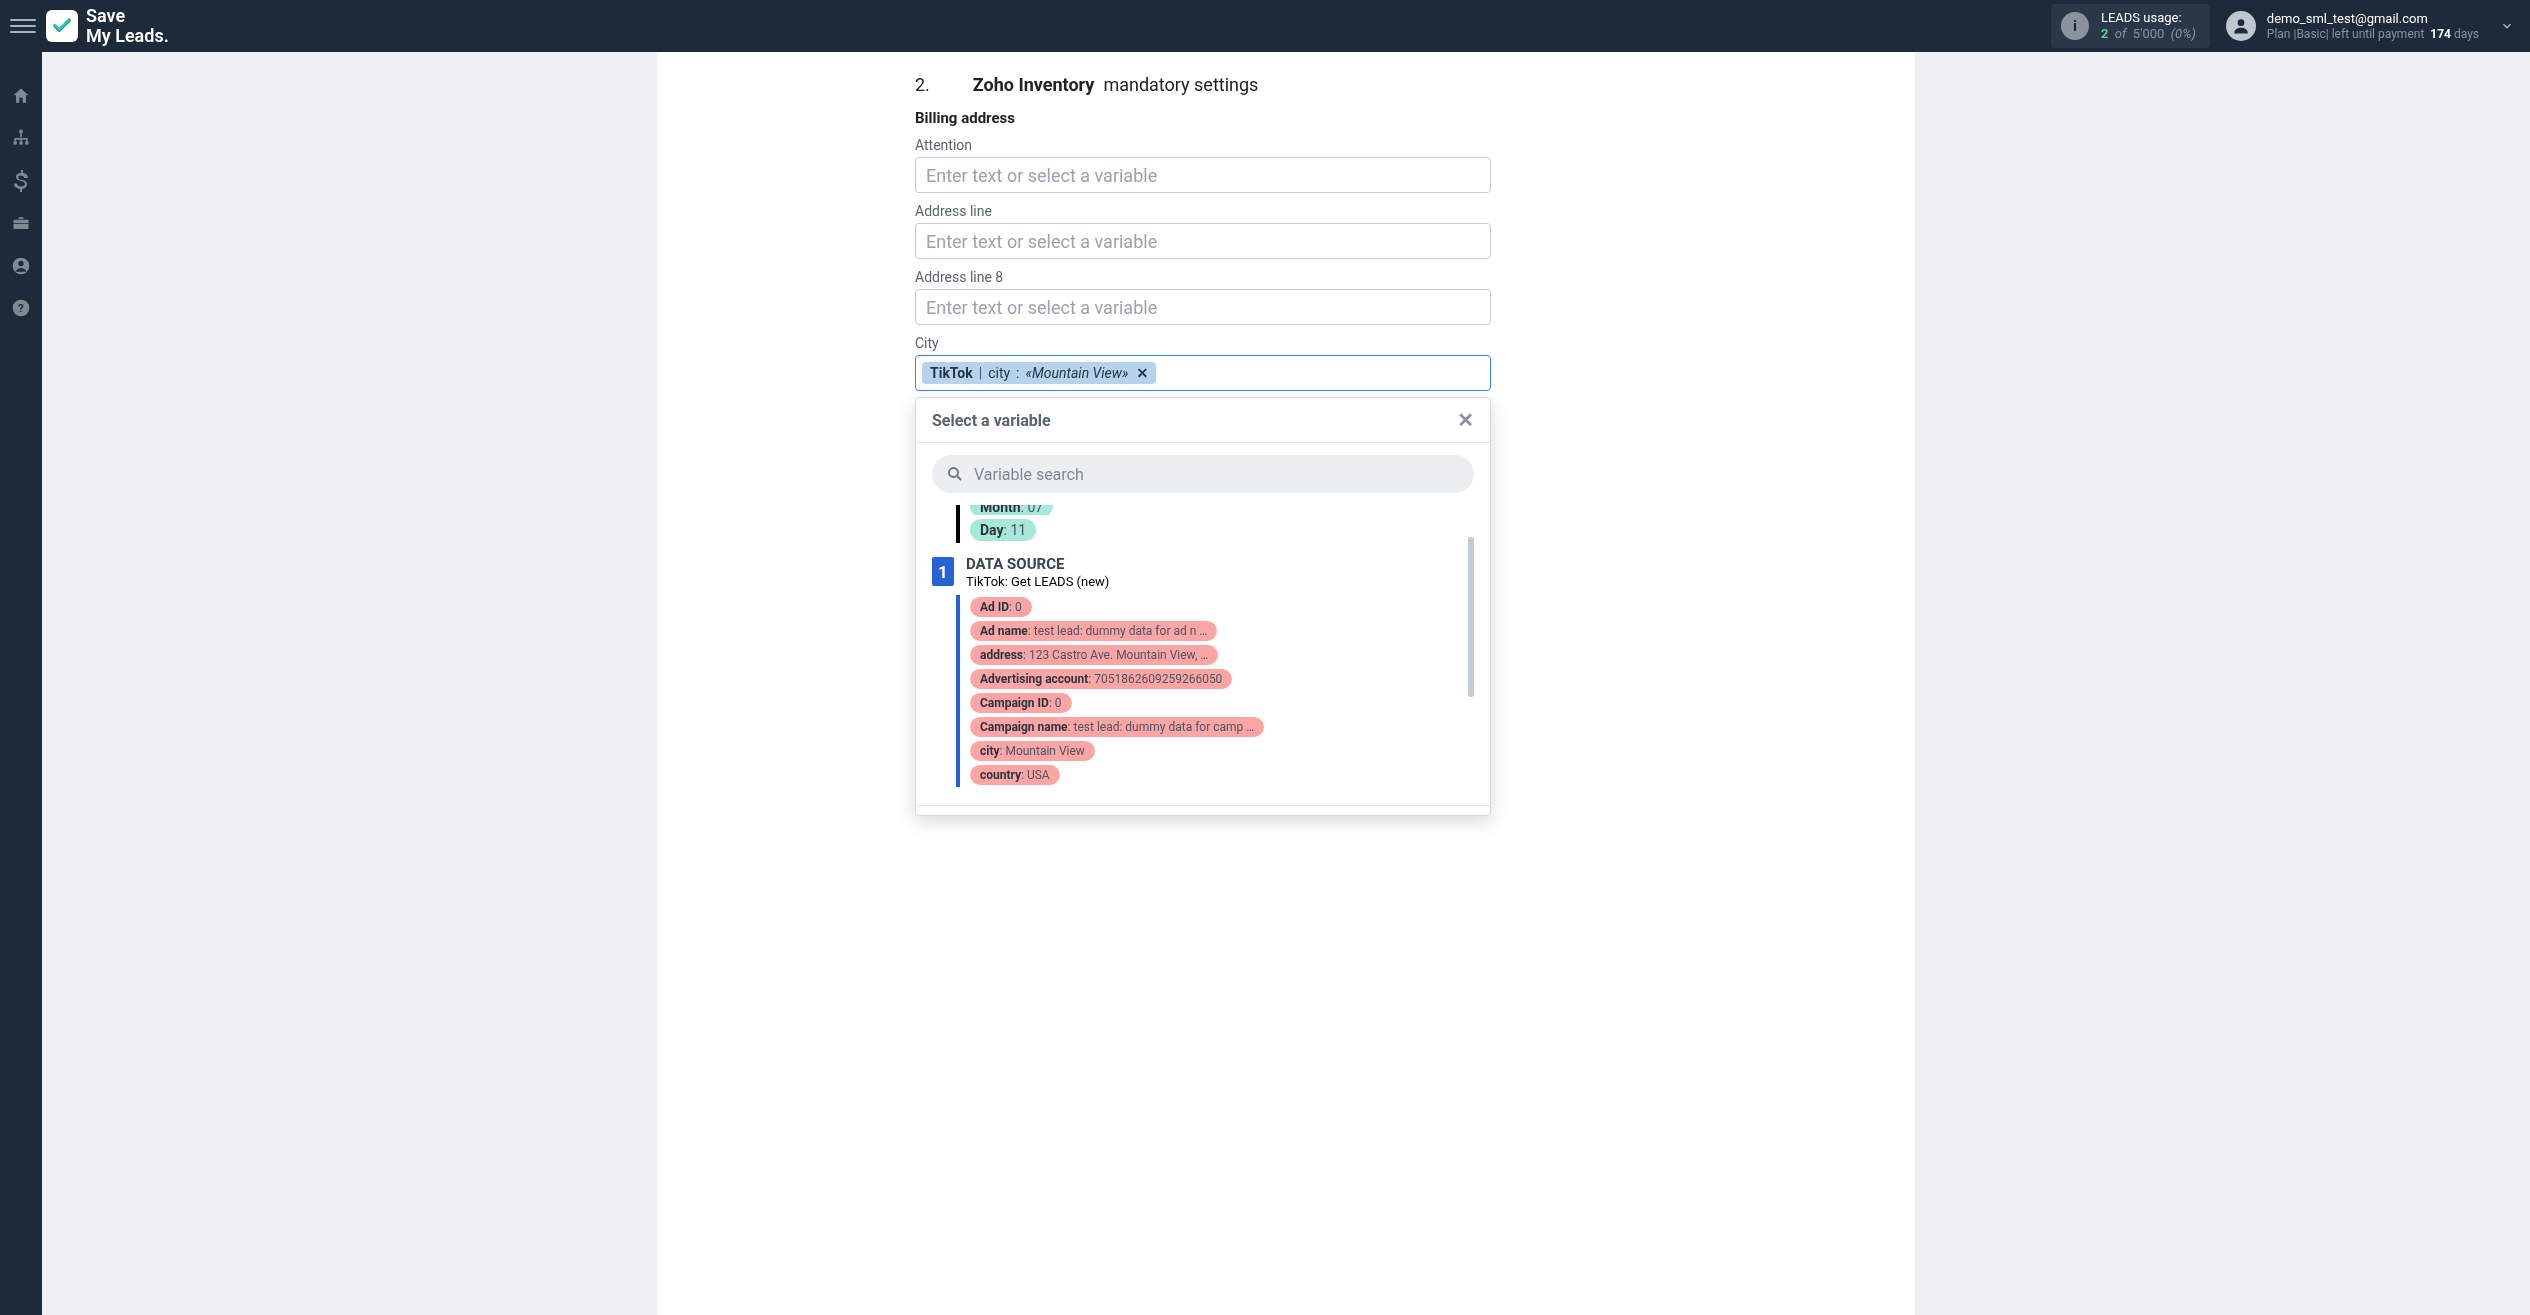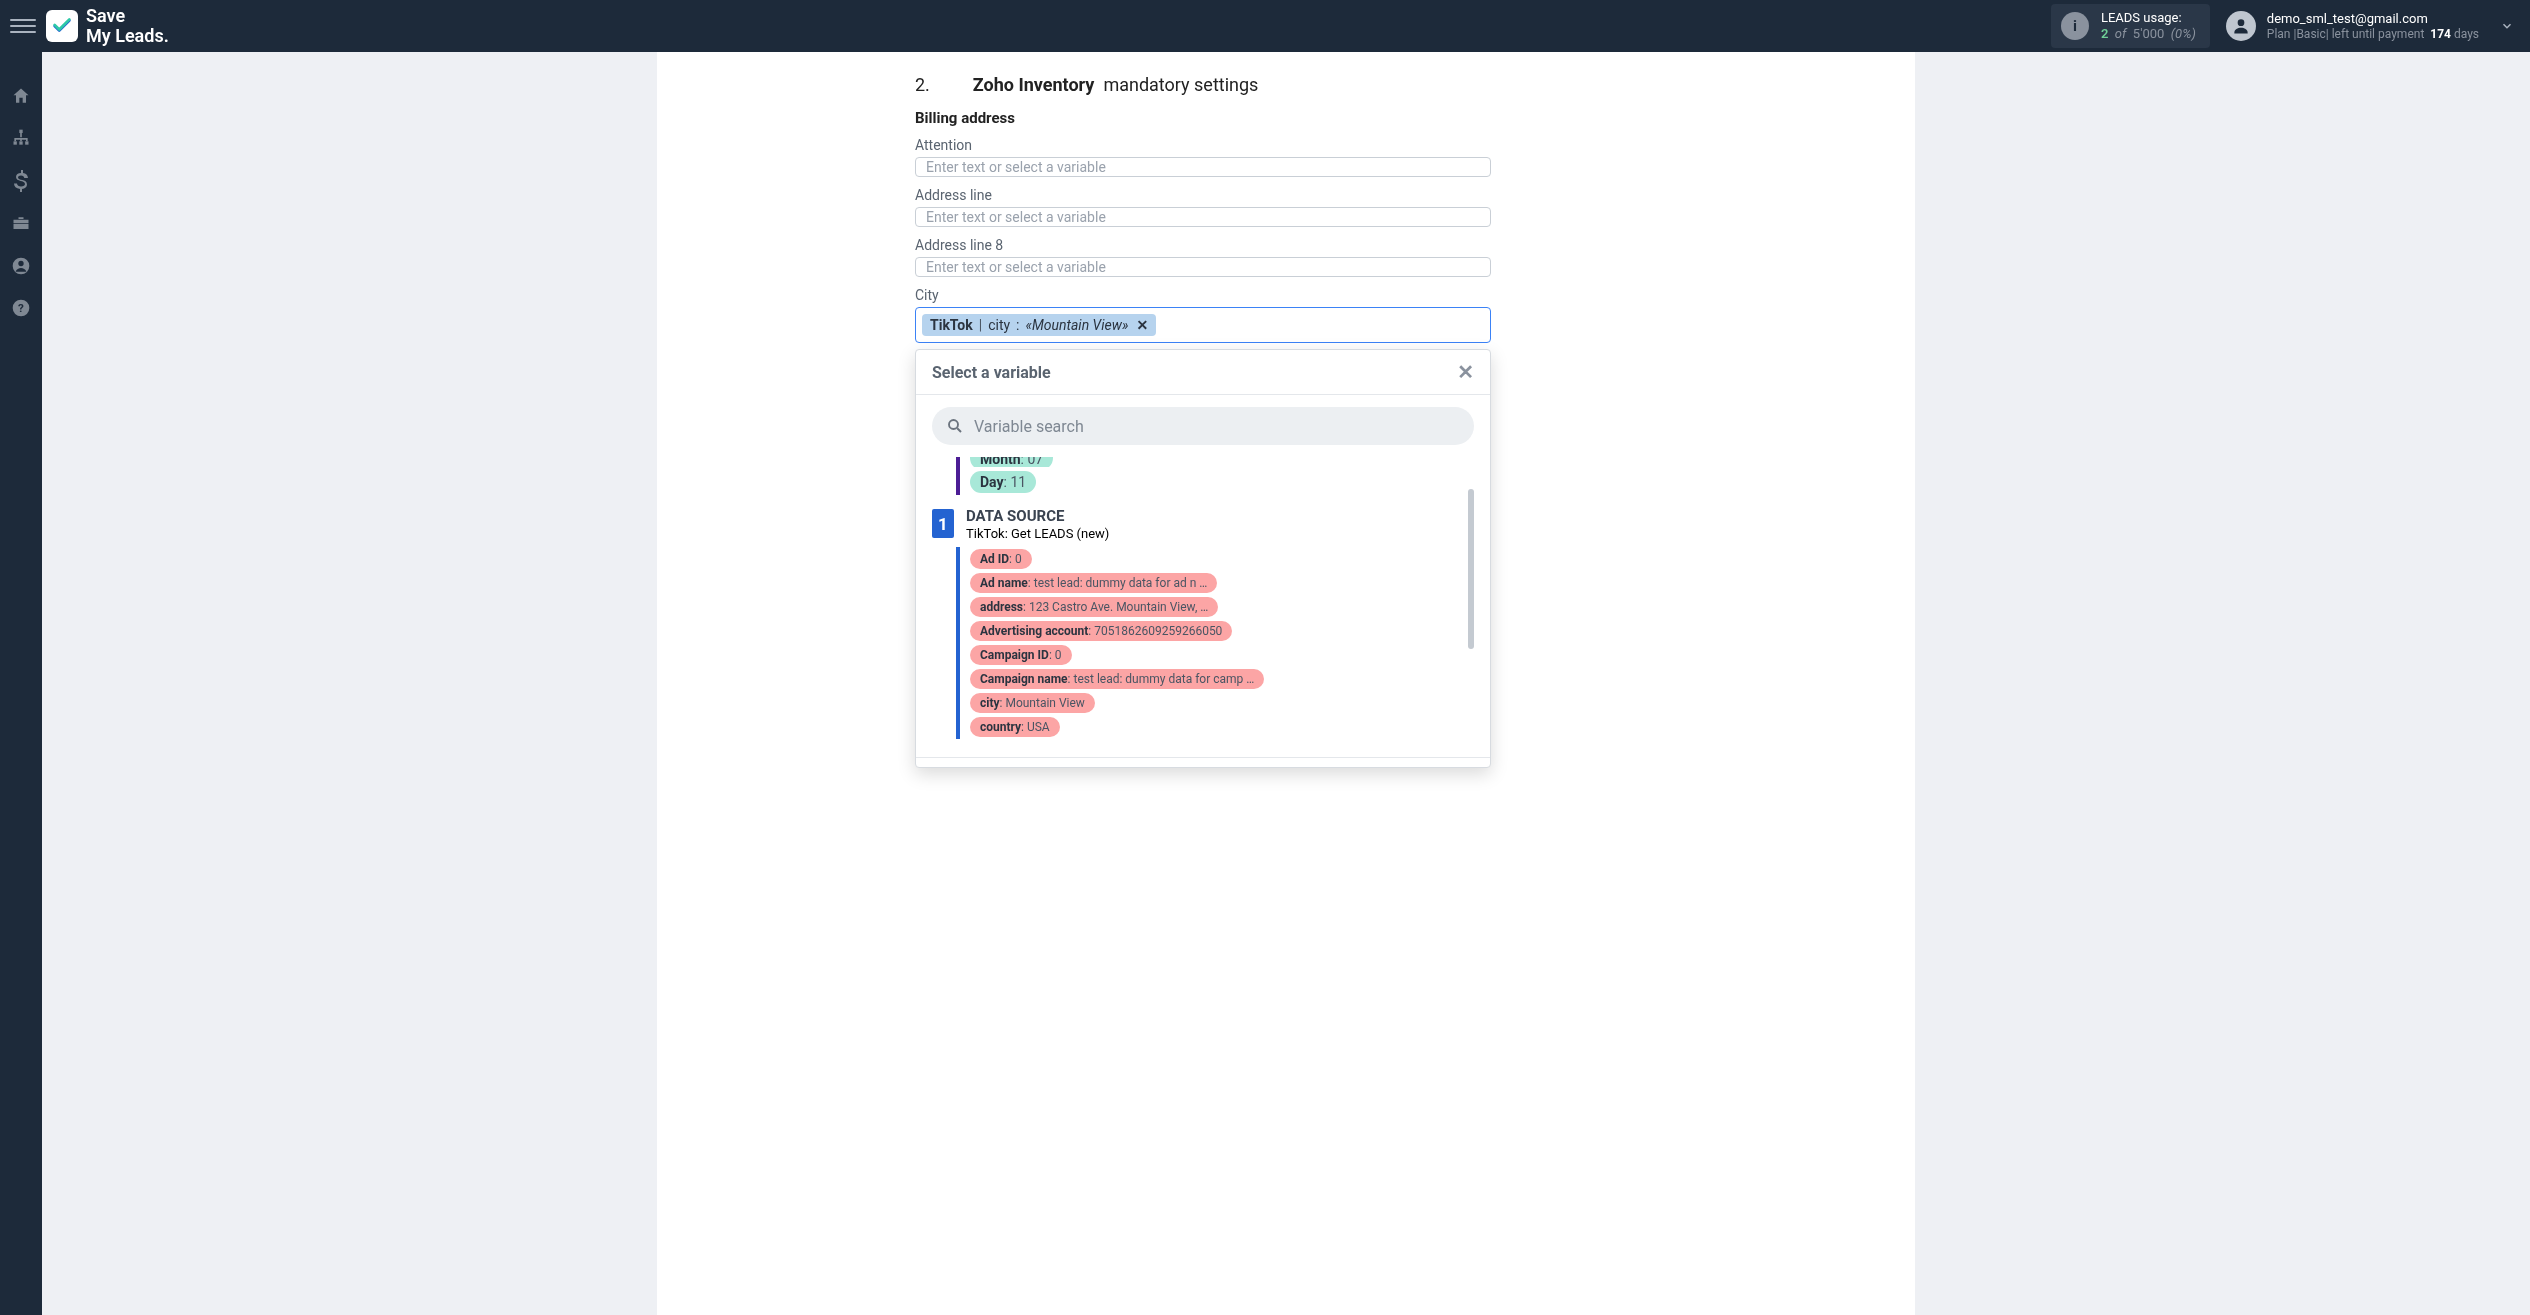--- a/index.html
+++ b/index.html
@@ -29,21 +29,21 @@
 
   .main { flex: 1; overflow: auto; display: flex; justify-content: center; }
   .panel { background: #fff; width: 1258px; min-height: 100%; padding: 22px 0 0 0; }
   .content { margin-left: 258px; width: 576px; }
 
   .section-title { font-size: 18px; color: #222; margin-bottom: 14px; }
   .section-title .num { font-weight: 400; }
   .section-title .bold { font-weight: 700; margin-left: 17px; }
   .subsection { font-size: 15px; font-weight: 700; color: #222; margin-bottom: 10px; }
   .field-label { font-size: 14px; color: #5a6470; margin-bottom: 4px; margin-top: 10px; }
-  .text-input { width: 100%; height: 20px; border: 1px solid #c9cfd6; border-radius: 4px; padding: 0 10px; font-size: 14px; color: #222; }
+  .text-input { width: 100%; height: 36px; border: 1px solid #c9cfd6; border-radius: 4px; padding: 0 10px; font-size: 18px; color: #222; }
   .text-input::placeholder { color: #9aa2ad; }
 
   .chip-input { width: 100%; min-height: 36px; border: 1px solid #3b82f6; border-radius: 4px; padding: 4px 6px; display: flex; align-items: center; gap: 6px; flex-wrap: wrap; }
   .chip { background: #b6d3ee; border-radius: 4px; padding: 3px 8px; font-size: 14px; color: #2b3440; display: flex; align-items: center; gap: 6px; }
   .chip b { font-weight: 700; }
   .chip .sep { color: #4a5563; }
   .chip .val { font-style: italic; }
   .chip .x { font-style: normal; font-weight: 700; cursor: pointer; color: #2b3440; margin-left: 2px; }
 
   .dropdown { margin-top: 6px; border: 1px solid #d7dbe0; border-radius: 4px; box-shadow: 0 6px 18px rgba(0,0,0,.15); background: #fff; }
@@ -52,21 +52,21 @@
   .dd-head .close { color: #8a929e; font-size: 20px; cursor: pointer; font-weight: 700; }
   .dd-body { padding: 12px 16px 8px 16px; }
   .search-wrap { background: #eceff2; border-radius: 20px; height: 38px; display: flex; align-items: center; padding: 0 14px; gap: 10px; margin-bottom: 12px; }
   .search-wrap input { border: none; background: transparent; outline: none; font-size: 16px; flex: 1; color: #5a6470; }
   .search-wrap input::placeholder { color: #7f8893; }
 
   .scroll-area { position: relative; max-height: 306px; overflow: hidden; }
   .scroll-inner { position: relative; }
   .scrollbar { position: absolute; right: 0; top: 32px; width: 6px; height: 160px; background: #c4cad1; border-radius: 3px; }
 
-  .partial-group { border-left: 4px solid #4c1d95; margin-left: 24px; padding-left: 10px; margin-bottom: 14px; }
+  .partial-group { border-left: 4px solid #000000; margin-left: 24px; padding-left: 10px; margin-bottom: 14px; }
   .pill-teal { display: inline-block; background: #a8e8d8; border-radius: 12px; padding: 3px 10px; font-size: 14px; color: #2b3440; margin: 2px 0; }
   .pill-teal b { font-weight: 700; }
   .pill-teal .dim { color: #4a5563; }
 
   .group-head { display: flex; gap: 12px; margin-bottom: 6px; }
   .badge-one { width: 22px; height: 29px; background: #2463d1; color: #fff; font-weight: 700; font-size: 17px; display: flex; align-items: center; justify-content: center; border-radius: 2px; flex-shrink: 0; }
   .group-title { font-size: 15px; font-weight: 700; color: #3a4350; line-height: 1; }
   .group-sub { font-size: 13px; color: #000000; margin-top: 2px; }
 
   .data-group { border-left: 4px solid #2463d1; margin-left: 24px; padding-left: 10px; }

